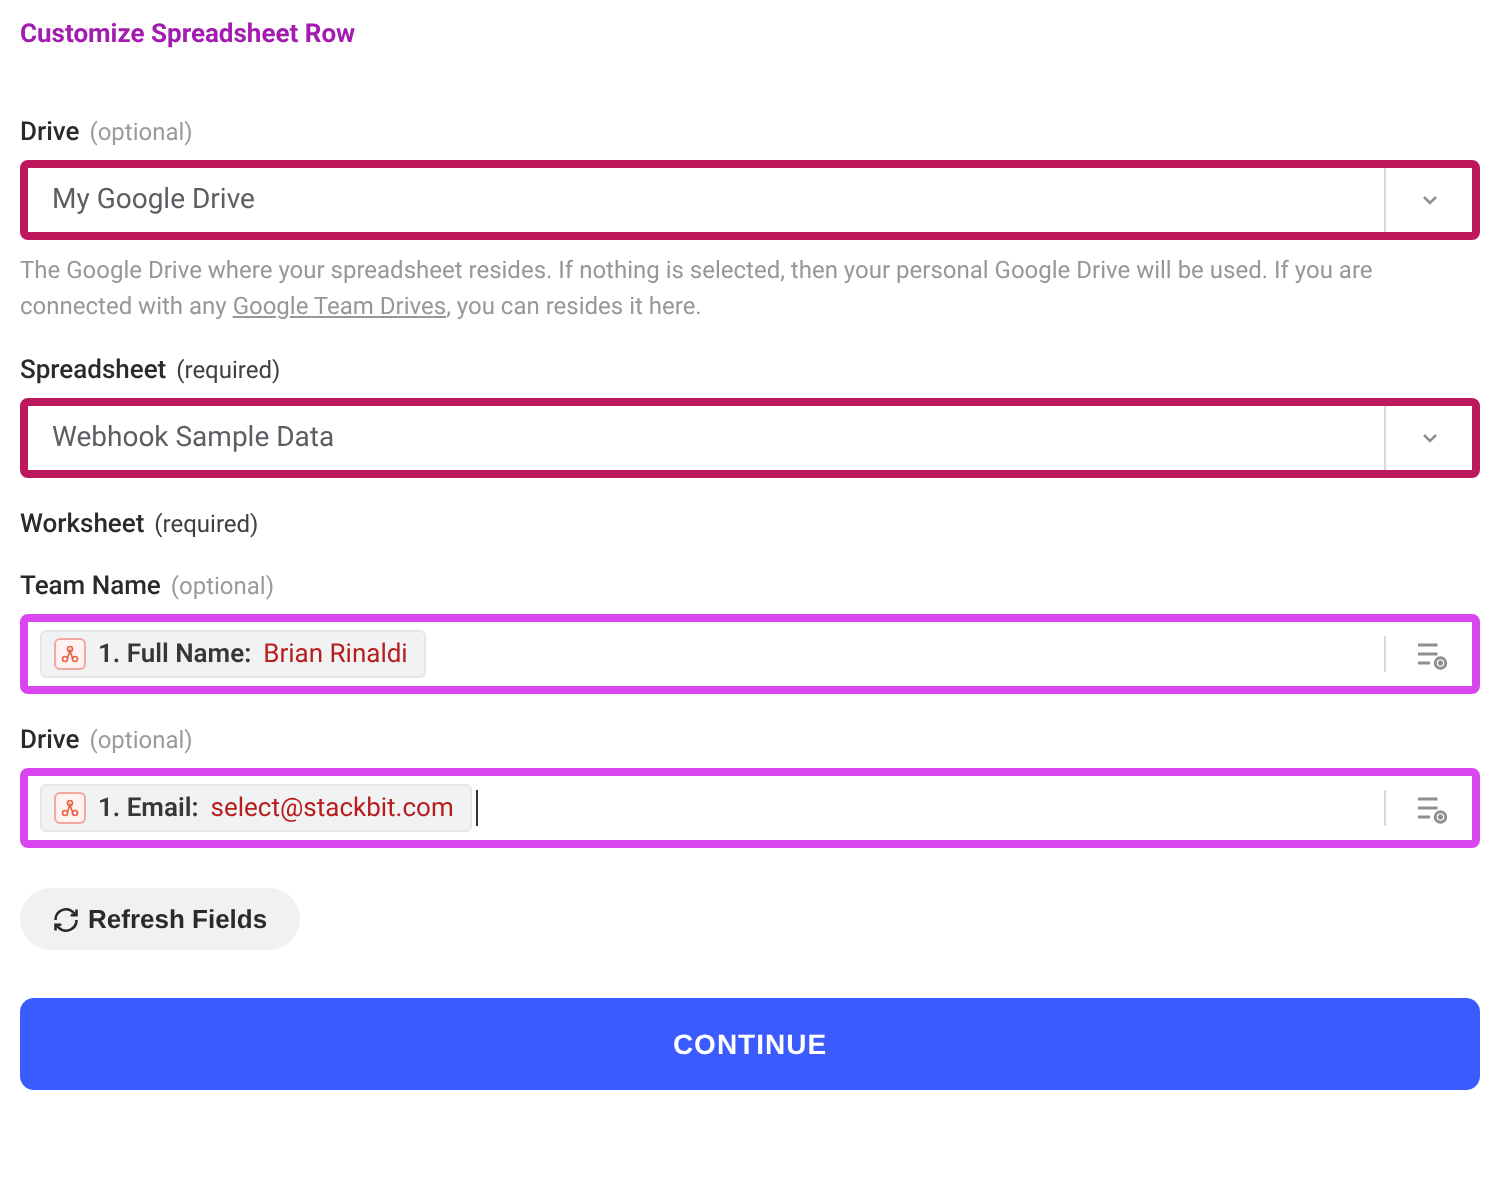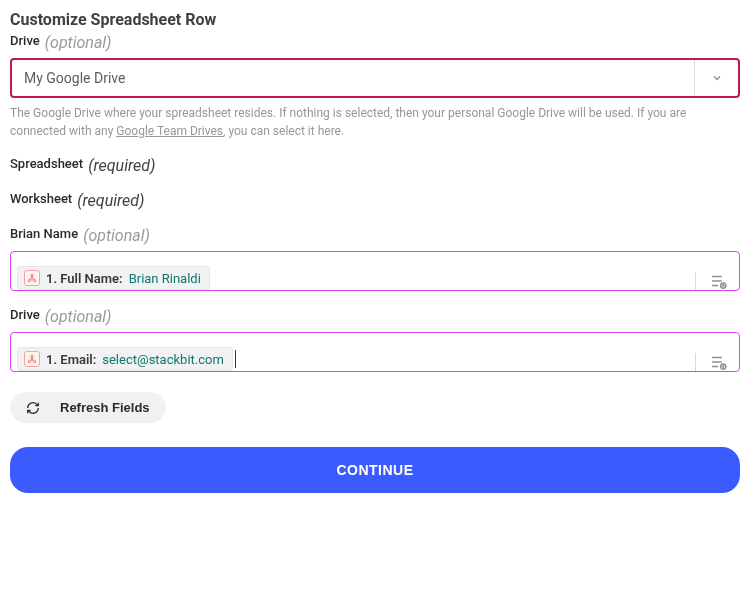--- a/index.html
+++ b/index.html
@@ -8,51 +8,50 @@
       padding: 0;
     }
     body {
       font-family: -apple-system, BlinkMacSystemFont, "Segoe UI", Roboto, Helvetica, Arial, sans-serif;
       background: #fff;
       color: #333;
       width: 750px;
       padding: 10px;
     }
     .heading {
-      font-size: 16px;
+      font-size: 13px;
       font-weight: 700;
-      color: #404040;
-      margin-bottom: 4px;
+      color: #a21caf;
+      margin-bottom: 34px;
     }
     .field-group {
       margin-bottom: 16px;
     }
     .field-label {
       font-size: 13px;
       font-weight: 500;
       color: #2a2a2a;
       margin-bottom: 6px;
       display: flex;
       align-items: flex-start;
       gap: 5px;
     }
     .qualifier {
-      font-size: 16px;
+      font-size: 12px;
       font-weight: 400;
-      font-style: italic;
     }
     .qualifier.optional {
       color: #999b99;
     }
     .qualifier.required {
       color: #404040;
     }
     .select-wrap {
       display: flex;
-      border: 2px solid #be185d;
+      border: 4px solid #be185d;
       border-radius: 4px;
       background: #fff;
       height: 40px;
       align-items: stretch;
     }
     .select-value {
       flex: 1;
       padding: 0 12px;
       display: flex;
       align-items: center;
@@ -73,25 +72,25 @@
       color: #969798;
       line-height: 1.5;
       margin-top: 6px;
     }
     .help-text a {
       color: #969798;
     }
     
     .map-wrap {
       display: flex;
-      border: 1px solid #d946ef;
+      border: 4px solid #d946ef;
       border-radius: 4px;
       background: #fff;
       height: 40px;
-      align-items: flex-end;
+      align-items: center;
       gap: 36px;
     }
     .map-content {
       flex: 1;
       display: flex;
       align-items: center;
       padding: 0 6px;
     }
     .token {
       display: inline-flex;
@@ -111,21 +110,21 @@
       display: flex;
       align-items: center;
       justify-content: center;
       background: #fff3f1;
     }
     .token-label {
       font-weight: 600;
       color: #373737;
     }
     .token-value {
-      color: #0f766e;
+      color: #b91c1c;
       font-weight: 400;
     }
     .cursor-bar {
       display: inline-block;
       width: 1px;
       height: 18px;
       background: #333;
       margin-left: 2px;
       vertical-align: middle;
     }
@@ -134,41 +133,41 @@
       border-left: 1px solid #d8d9dc;
       display: flex;
       align-items: center;
       justify-content: center;
       color: #8e8f95;
       cursor: pointer;
     }
     .refresh-btn {
       display: inline-flex;
       align-items: center;
-      gap: 20px;
+      gap: 4px;
       background: #f0f1f3;
       border: none;
       border-radius: 18px;
       padding: 8px 16px;
       font-size: 13px;
       font-weight: 600;
       color: #2a2a2a;
       cursor: pointer;
       margin-top: 4px;
     }
     .refresh-btn svg {
       width: 14px;
       height: 14px;
     }
     .continue-btn {
       width: 100%;
       background: #3b5bff;
       color: #fff;
       border: none;
-      border-radius: 18px;
+      border-radius: 7px;
       height: 46px;
       font-size: 14px;
       font-weight: 700;
       letter-spacing: 0.5px;
       cursor: pointer;
       margin-top: 24px;
     }
     svg { display: block; }
   </style>
 </head>
@@ -187,44 +186,52 @@
   <div class="select-wrap">
     <div class="select-value">My Google Drive</div>
     <div class="select-caret">
       <svg width="12" height="12" viewBox="0 0 24 24" fill="none" stroke="currentColor" stroke-width="2.5">
           <polyline points="6 9 12 15 18 9"></polyline>
         </svg>
     </div>
   </div>
   <p class="help-text">
     <span>The Google Drive where your spreadsheet resides. If nothing is selected, then your personal Google Drive will be used. If you are connected with any </span>
-    <a href="#">Google Team Drives</a><span>, you can select it here.</span>
+    <a href="#">Google Team Drives</a><span>, you can resides it here.</span>
   </p>
 </div>
 
 
 <div class="field-group">
   <div class="field-label">
     <span>Spreadsheet</span>
     <span class="qualifier required">(required)</span>
   </div>
+  <div class="select-wrap">
+    <div class="select-value">Webhook Sample Data</div>
+    <div class="select-caret">
+      <svg width="12" height="12" viewBox="0 0 24 24" fill="none" stroke="currentColor" stroke-width="2.5">
+          <polyline points="6 9 12 15 18 9"></polyline>
+        </svg>
+    </div>
+  </div>
 </div>
 
 
 <div class="field-group">
   <div class="field-label">
     <span>Worksheet</span>
     <span class="qualifier required">(required)</span>
   </div>
 </div>
 
 
 <div class="field-group">
   <div class="field-label">
-    <span>Brian Name</span>
+    <span>Team Name</span>
     <span class="qualifier optional">(optional)</span>
   </div>
   <div class="map-wrap">
     <div class="map-content">
       <span class="token">
         <span class="token-icon">
           <svg width="10" height="10" viewBox="0 0 24 24" fill="none" stroke="#e5634a" stroke-width="2">
               <circle cx="6" cy="18" r="3"></circle>
               <circle cx="18" cy="18" r="3"></circle>
               <circle cx="12" cy="6" r="3"></circle>

